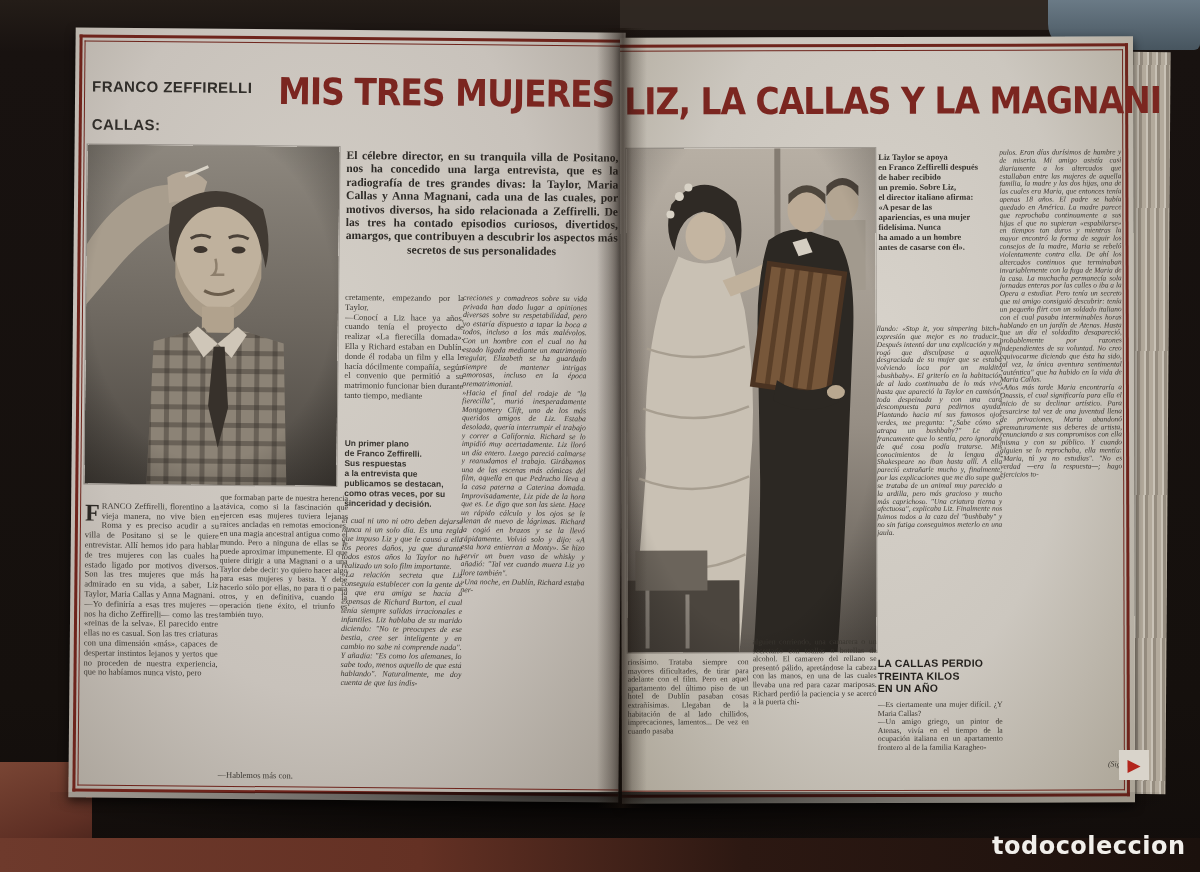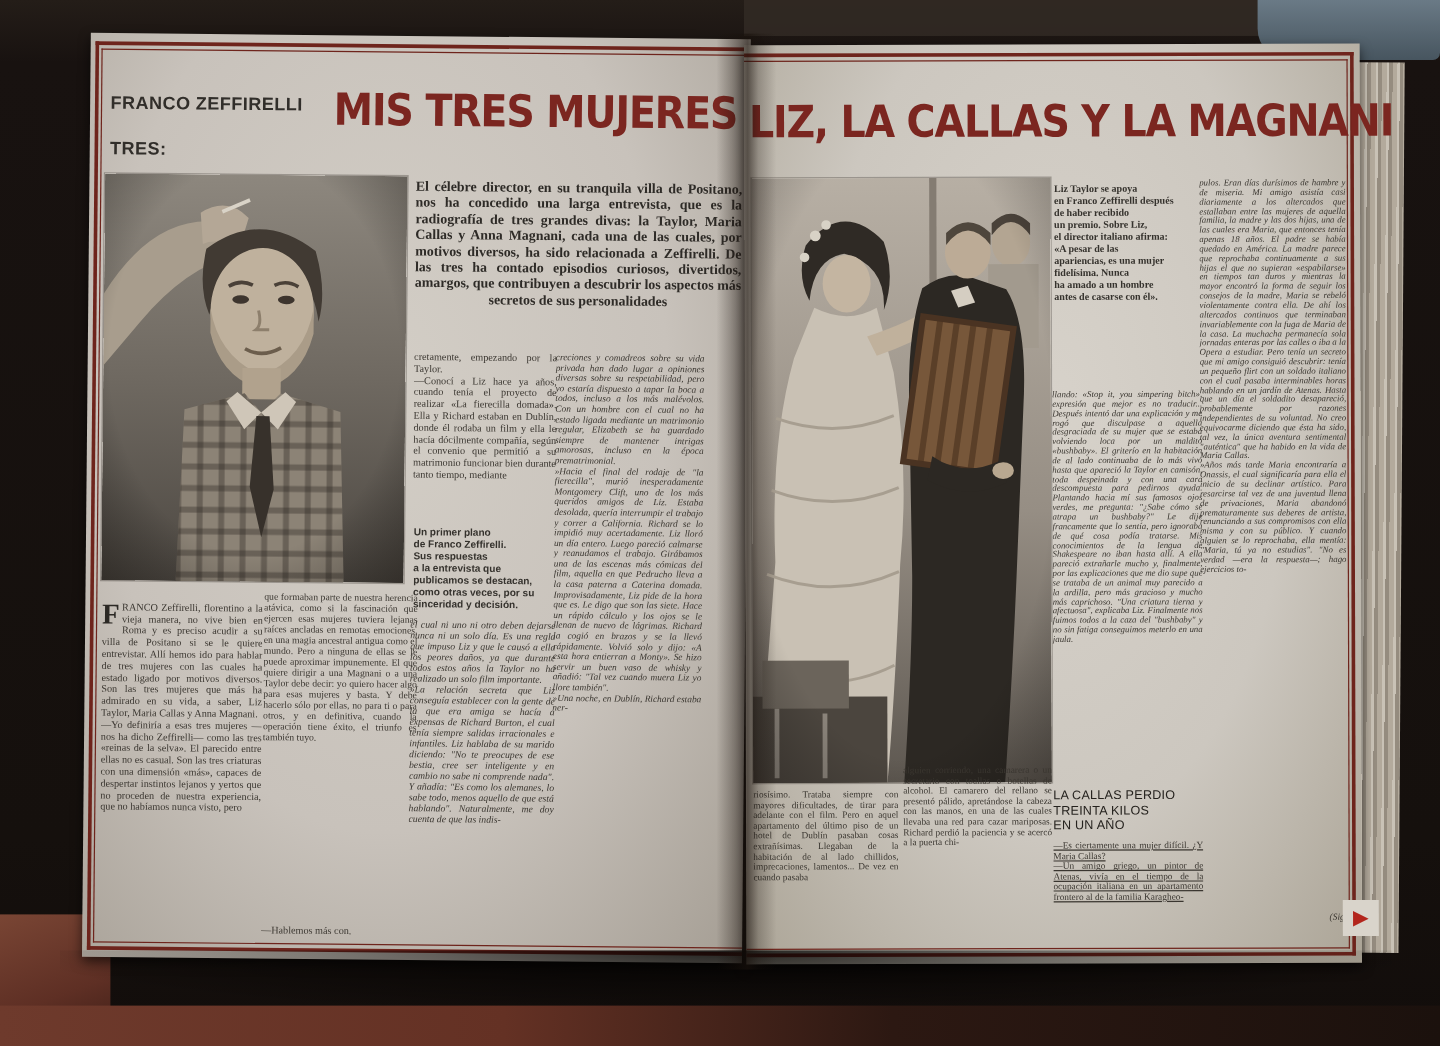--- a/index.html
+++ b/index.html
@@ -42,21 +42,21 @@
   .intro{font-weight:bold;font-size:11.6px;line-height:13.4px;text-align:justify;
      text-align-last:center;color:#2e2b27;}
   .col{text-align:justify;color:#3a3630;overflow:hidden;white-space:pre-line;}
   .sz9{font-size:8.5px;line-height:9.8px;}
   .sz85{font-size:8.1px;line-height:9px;}
   .sz8{font-size:7.8px;line-height:8.6px;}
   .sz75{font-size:7.4px;line-height:7.85px;}
   .it{font-style:italic;}
   .caption{font-family:"Liberation Sans",sans-serif;font-weight:bold;font-size:8.4px;
      line-height:10px;color:#35322d;text-align:left;white-space:pre-line;}
-  .subhead{font-family:"Liberation Sans",sans-serif;font-weight:normal;font-size:10.5px;
+  .subhead{font-family:"Liberation Sans",sans-serif;font-weight:bold;font-size:10.5px;
      line-height:12.5px;color:#25221e;text-align:left;white-space:pre-line;letter-spacing:.2px;}
   .dropcap{float:left;font-size:24px;line-height:20px;font-weight:bold;color:#2c2925;
      margin:1px 2px 0 0;font-family:"Liberation Serif",serif;}
   #watermark{left:992px;top:832px;font-family:"DejaVu Sans",sans-serif;font-weight:bold;
      font-size:24px;letter-spacing:.5px;color:#f1efeb;z-index:40;}
   #sigue-box{left:1119px;top:750px;width:30px;height:30px;background:#d9d4cb;z-index:35;
      display:flex;align-items:center;justify-content:center;transform:rotate(-.2deg);}
   #sigue-arrow{color:#b3251c;font-size:17px;line-height:17px;font-family:"DejaVu Sans",sans-serif;}
   .photo{position:absolute;overflow:hidden;box-shadow:0 0 0 1px rgba(60,55,48,.35);}
 </style>
@@ -69,21 +69,21 @@
   <div class="abs" id="blue-object"></div>
   <div class="abs" id="wood-corner"></div>
   <div class="abs" id="page-edges"></div>
 
   <div class="page" id="left-page">
     <div class="frame" id="lframe"></div>
     <div class="frame-in" id="lframe-in"></div>
 
     <div class="abs kicker" style="left:17px;top:30px;width:190px;">
       <span>FRANCO ZEFFIRELLI</span><br>
-      <span>TRES:</span>
+      <span>CALLAS:</span>
     </div>
 
     <div class="abs red-title" style="left:203px;top:40px;font-size:33px;">MIS TRES MUJERES</div>
 
     <div class="photo" style="left:13px;top:117px;width:252px;height:339px;">
       <svg width="252" height="339" viewBox="0 0 252 339">
         <defs>
           <linearGradient id="zbg" x1="0" y1="0" x2="0" y2="1">
             <stop offset="0" stop-color="#8d877e"></stop>
               <stop offset=".5" stop-color="#6f6961"></stop>
@@ -220,35 +220,36 @@
 fidelísima. Nunca
 ha amado a un hombre
 antes de casarse con él».</div>
 
     <div class="abs col sz75 it" style="left:256px;top:288px;width:125px;height:326px;">llando: «Stop it, you simpering bitch», expresión que mejor es no traducir... Después intentó dar una explicación y me rogó que disculpase a aquella desgraciada de su mujer que se estaba volviendo loca por un maldito «bushbaby». El griterío en la habitación de al lado continuaba de lo más vivo hasta que apareció la Taylor en camisón, toda despeinada y con una cara descompuesta para pedirnos ayuda. Plantando hacia mí sus famosos ojos verdes, me pregunta: "¿Sabe cómo se atrapa un bushbaby?" Le dije francamente que lo sentía, pero ignoraba de qué cosa podía tratarse. Mis conocimientos de la lengua de Shakespeare no iban hasta allí. A ella pareció extrañarle mucho y, finalmente, por las explicaciones que me dio supe que se trataba de un animal muy parecido a la ardilla, pero más gracioso y mucho más caprichoso. "Una criatura tierna y afectuosa", explicaba Liz. Finalmente nos fuimos todos a la caza del "bushbaby" y no sin fatiga conseguimos meterlo en una jaula.</div>
 
     <div class="abs subhead" style="left:256px;top:620px;width:125px;">LA CALLAS PERDIO
 TREINTA KILOS
 EN UN AÑO</div>
 
-    <div class="abs col sz8" style="left:256px;top:664px;width:125px;height:98px;text-decoration:underline;">—Es ciertamente una mujer difícil. ¿Y Maria Callas?
+    <div class="abs col sz8" style="left:256px;top:664px;width:125px;height:98px;">—Es ciertamente una mujer difícil. ¿Y Maria Callas?
 —Un amigo griego, un pintor de Atenas, vivía en el tiempo de la ocupación italiana en un apartamento frontero al de la familia Karagheo-</div>
 
     <div class="abs col sz75 it" style="left:379px;top:112px;width:122px;height:608px;">pulos. Eran días durísimos de hambre y de miseria. Mi amigo asistía casi diariamente a los altercados que estallaban entre las mujeres de aquella familia, la madre y las dos hijas, una de las cuales era Maria, que entonces tenía apenas 18 años. El padre se había quedado en América. La madre parece que reprochaba continuamente a sus hijas el que no supieran «espabilarse» en tiempos tan duros y mientras la mayor encontró la forma de seguir los consejos de la madre, Maria se rebeló violentamente contra ella. De ahí los altercados continuos que terminaban invariablemente con la fuga de Maria de la casa. La muchacha permanecía sola jornadas enteras por las calles o iba a la Opera a estudiar. Pero tenía un secreto que mi amigo consiguió descubrir: tenía un pequeño flirt con un soldado italiano con el cual pasaba interminables horas hablando en un jardín de Atenas. Hasta que un día el soldadito desapareció, probablemente por razones independientes de su voluntad. No creo equivocarme diciendo que ésta ha sido, tal vez, la única aventura sentimental "auténtica" que ha habido en la vida de Maria Callas.
 »Años más tarde Maria encontraría a Onassis, el cual significaría para ella el inicio de su declinar artístico. Para resarcirse tal vez de una juventud llena de privaciones, Maria abandonó prematuramente sus deberes de artista, renunciando a sus compromisos con ella misma y con su público. Y cuando alguien se lo reprochaba, ella mentía: "Maria, tú ya no estudias". "No es verdad —era la respuesta—; hago ejercicios to-</div>
 
     <div class="abs col sz8 it" style="left:460px;top:724px;width:46px;height:12px;text-align:right;">(Sigue</div>
 
     <div class="abs col sz8" style="left:6px;top:621px;width:121px;height:146px;">riosísimo. Trataba siempre con mayores dificultades, de tirar para adelante con el film. Pero en aquel apartamento del último piso de un hotel de Dublín pasaban cosas extrañísimas. Llegaban de la habitación de al lado chillidos, imprecaciones, lamentos... De vez en cuando pasaba</div>
 
     <div class="abs col sz8" style="left:131px;top:585px;width:124px;height:146px;margin-top:16px;">alguien corriendo, una camarera o un secretario con toallas o botellas de alcohol. El camarero del rellano se presentó pálido, apretándose la cabeza con las manos, en una de las cuales llevaba una red para cazar mariposas. Richard perdió la paciencia y se acercó a la puerta chi-</div>
   </div>
 
   <div class="abs" id="gutter"></div>
   <div class="abs" id="under-shadow"></div>
   <div class="abs" id="wood-strip"></div>
 
   <div class="abs" id="sigue-box">
     <span id="sigue-arrow">▶</span>
   </div>
 
+  <div class="abs" id="watermark">todocoleccion</div>
 
 </div>
 
 </body></html>

